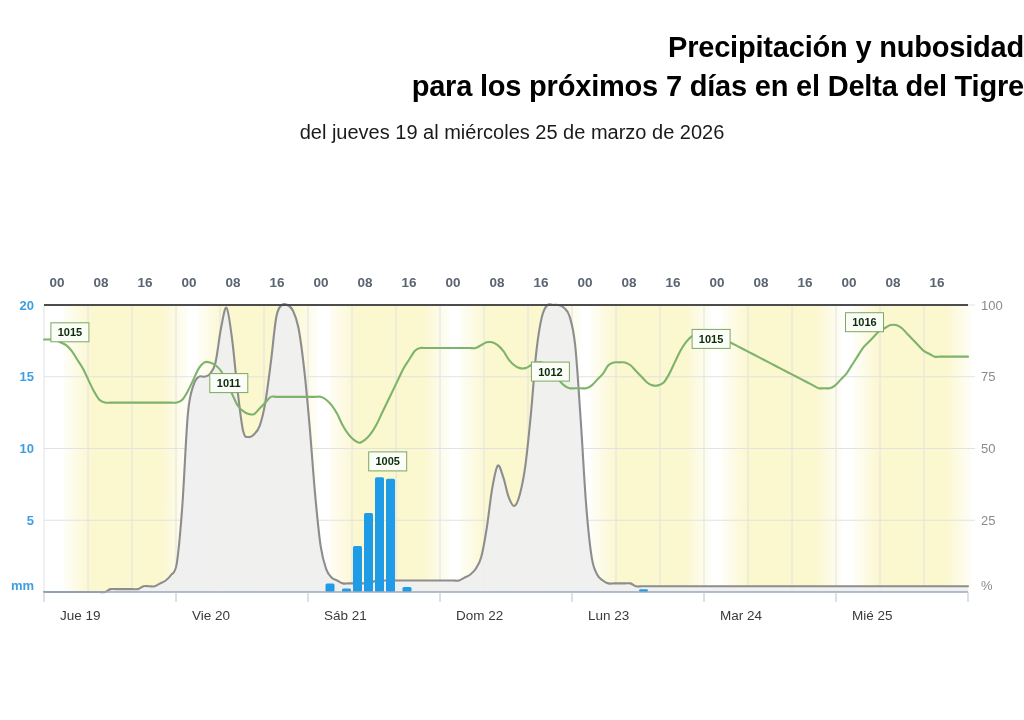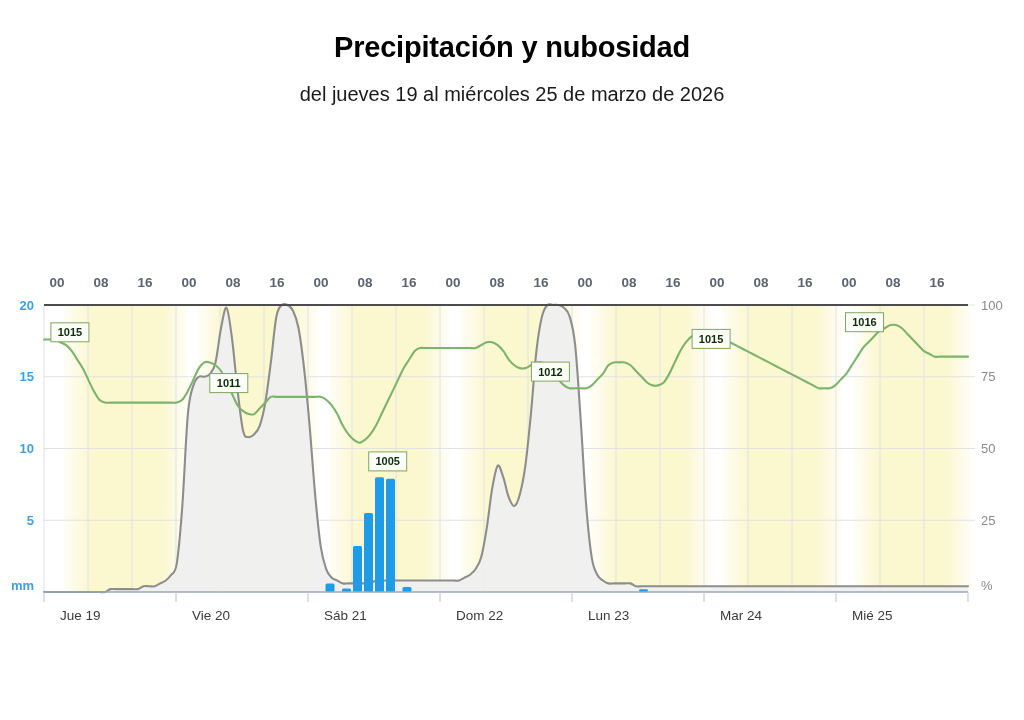--- a/index.html
+++ b/index.html
@@ -21,20 +21,21 @@
     width: 100%;
     padding-top: 28px;
     text-align: center;
   }
   .title-line {
     font-size: 29px;
     font-weight: bold;
     line-height: 1.33;
     letter-spacing: -0.2px;
     color: #000;
+    text-align: right;
   }
   .subtitle {
     margin-top: 16px;
     font-size: 20px;
     font-weight: normal;
     color: #1a1a1a;
   }
 
   
   .chart-wrap {
@@ -76,20 +77,21 @@
     font-size: 11px;
     font-weight: bold;
     fill: #0d2b0d;
   }
 </style>
 </head>
 <body>
 
 <div class="header">
   <div class="title-line">Precipitación y nubosidad</div>
+  <div class="title-line">para los próximos 7 días en el Delta del Tigre</div>
   <div class="subtitle">del jueves 19 al miércoles 25 de marzo de 2026</div>
 </div>
 
 <div class="chart-wrap">
   <svg class="chart-svg" id="chart" width="1024" height="400" viewBox="0 0 1024 400">
 
     <g id="daylight-bands">
         <linearGradient id="dg-Jue19" x1="0" x2="1" y1="0" y2="0">
           <stop offset="0%" stop-color="#fbf7cf" stop-opacity="0.15"></stop>
           <stop offset="22%" stop-color="#fbf7cf" stop-opacity="1"></stop>

